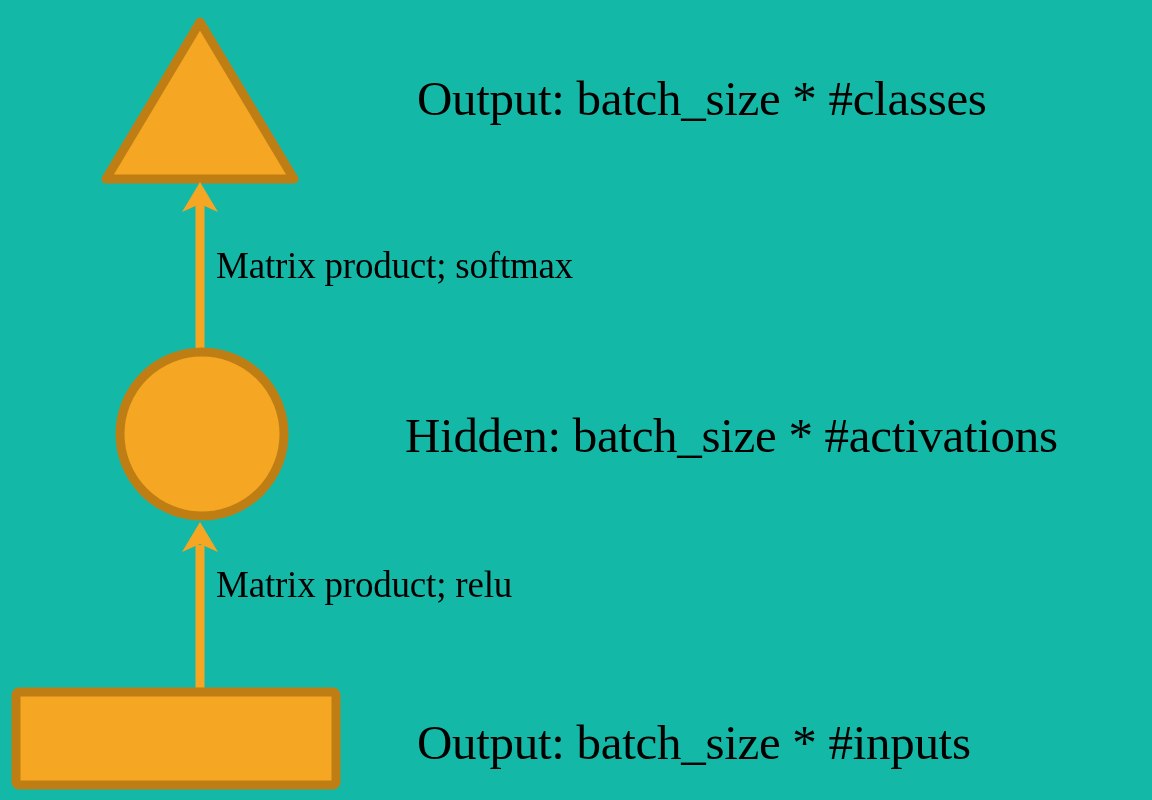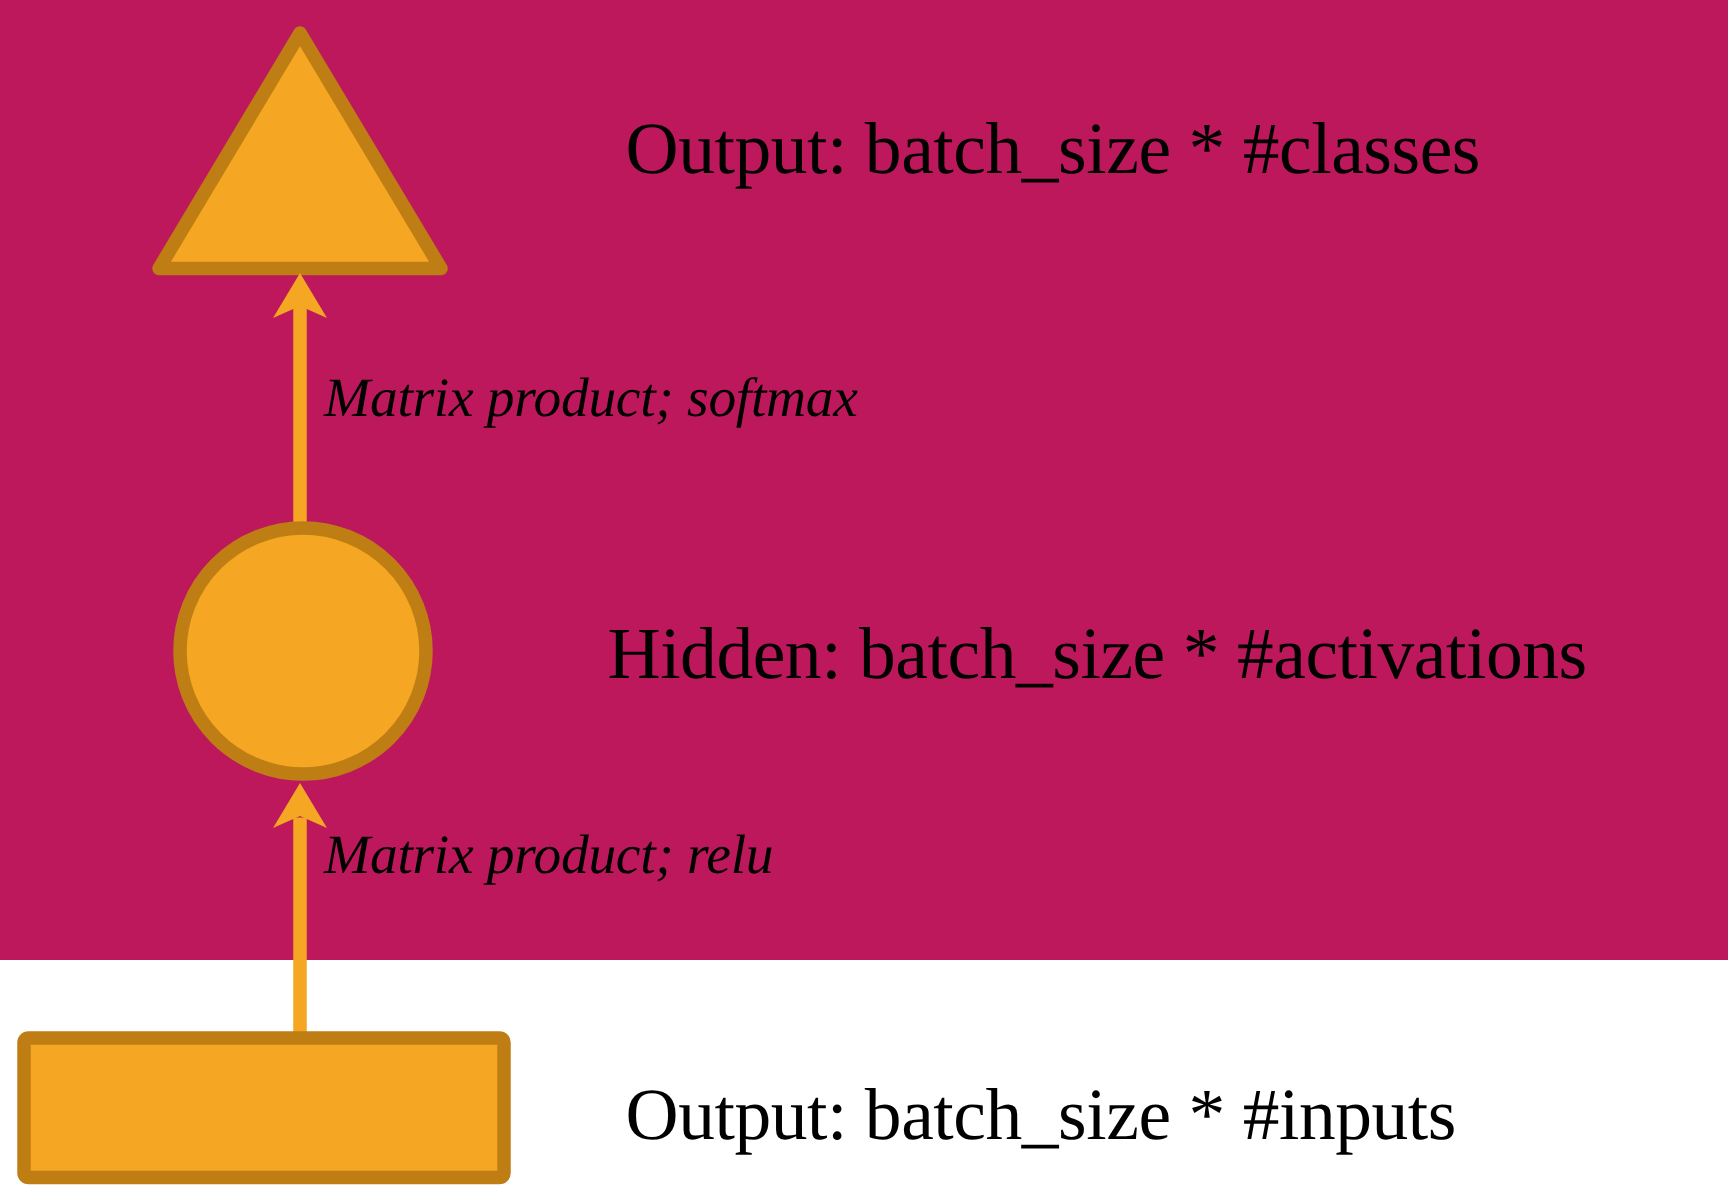--- a/index.html
+++ b/index.html
@@ -10,22 +10,22 @@
   }
   body {
     width: 1152px;
     height: 800px;
     overflow: hidden;
     font-family: "Liberation Serif", "DejaVu Serif", serif;
   }
   #canvas {
     position: relative;
     width: 1152px;
-    height: 640px;
-    background: #be185d;
+    height: 800px;
+    background: #14b8a6;
     text-align: right;
   }
   #diagram-svg {
     position: absolute;
     left: 0;
     top: 0;
     width: 1152px;
     height: 800px;
   }
   .label {
@@ -36,28 +36,27 @@
   }
   .label-node {
     font-size: 49px;
     line-height: 49px;
     font-style: normal;
     letter-spacing: -0.3px;
   }
   .label-edge {
     font-size: 37px;
     line-height: 37px;
-    font-style: italic;
     letter-spacing: -0.2px;
   }
   #label-output  { left: 417px; top: 74px; }
   #label-hidden  { left: 405px; top: 411px; }
   #label-input   { left: 417px; top: 718px; }
   #label-edge-top    { left: 216px; top: 247px; }
-  #label-edge-bottom { left: 216px; top: 552px; }
+  #label-edge-bottom { left: 216px; top: 566px; }
 </style>
 </head>
 <body>
 
 <div id="canvas">
 
   <svg id="diagram-svg" viewBox="0 0 1152 800" xmlns="http://www.w3.org/2000/svg">
 
     <polygon points="200,22 294,179 106,179" fill="#f5a623" stroke="#bf7e14" stroke-width="9" stroke-linejoin="round"></polygon>
 

